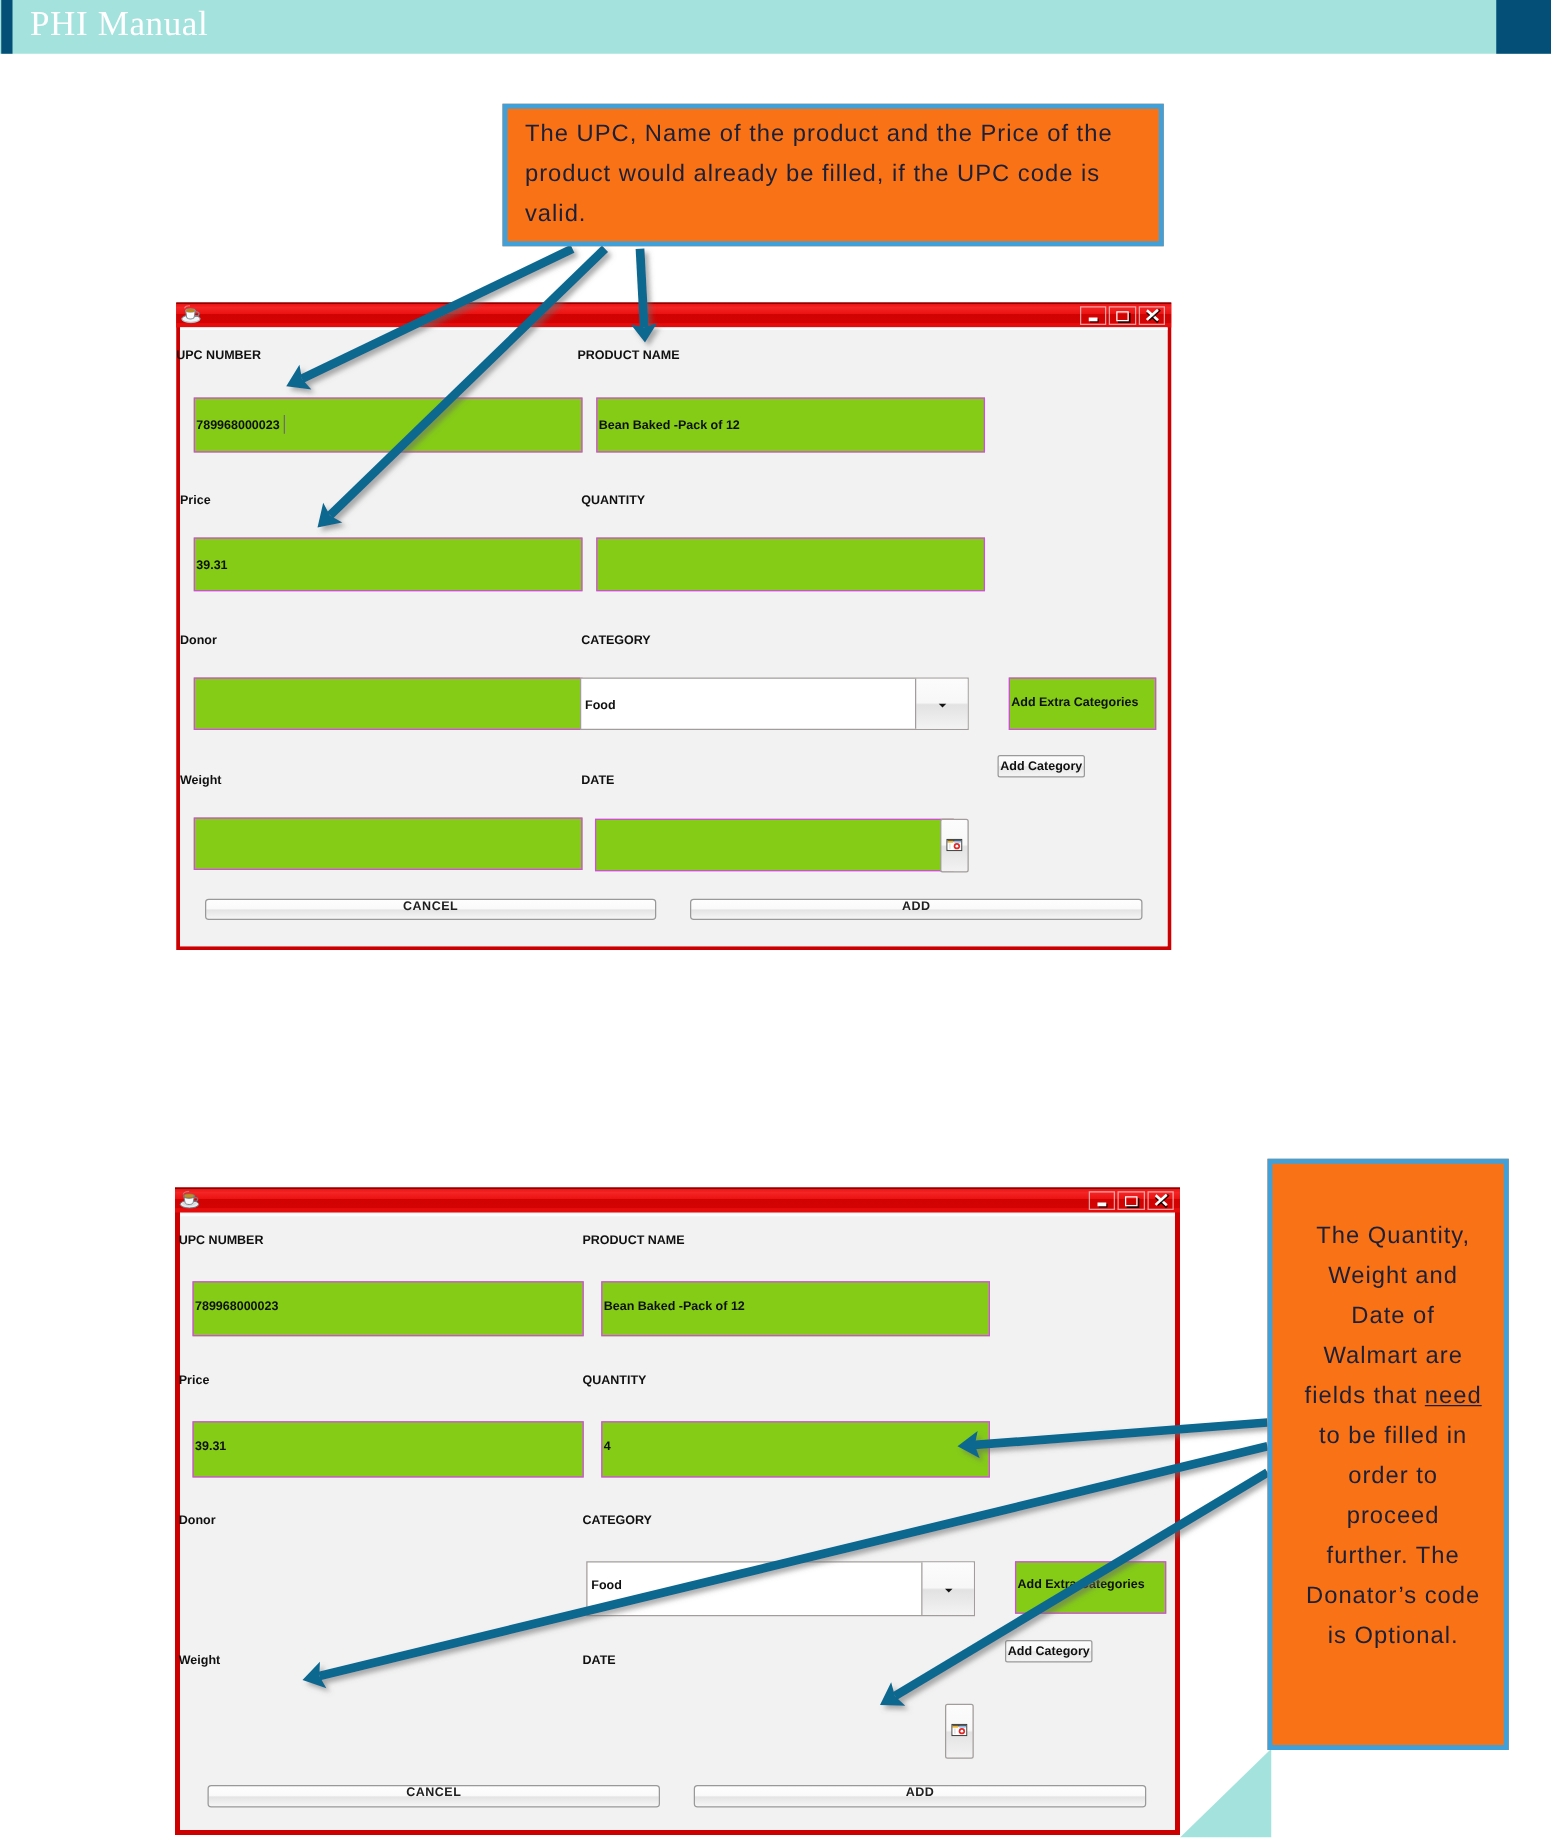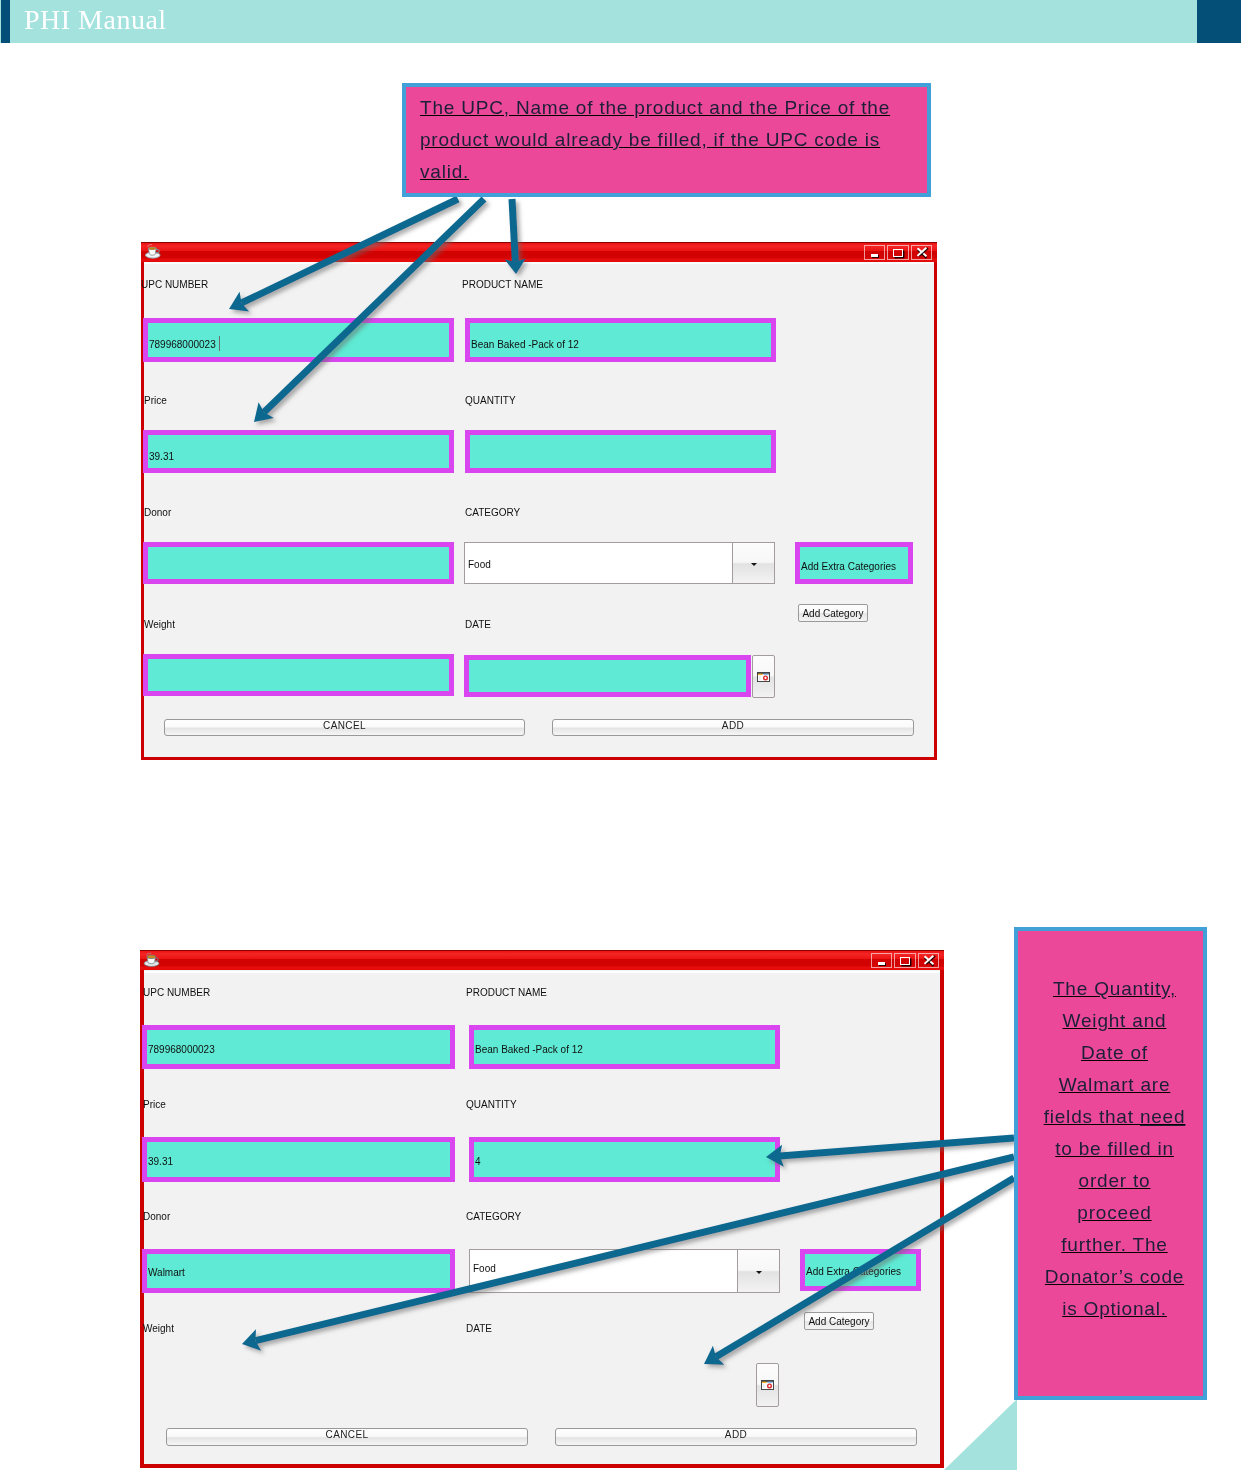--- a/index.html
+++ b/index.html
@@ -8,38 +8,38 @@
   .page{position:absolute;left:0;top:0;width:1017px;height:1470px;}
 
   
   .hdr-band{position:absolute;left:0;top:0;width:1241px;height:43px;background:#A4E2DE;}
   .hdr-left{position:absolute;left:1px;top:0;width:9px;height:43px;background:#034F77;}
   .hdr-right{position:absolute;left:1197px;top:0;width:44px;height:43px;background:#034F77;}
   .hdr-title{position:absolute;left:24px;top:4px;font-family:"Liberation Serif",serif;
              font-size:28px;color:#ffffff;letter-spacing:0.5px;}
 
   
-  .callout{position:absolute;background:#ec4899;border:4px solid #41A0D8;box-sizing:border-box;z-index:5;text-decoration:underline;}
+  .callout{position:absolute;background:#f97316;border:4px solid #41A0D8;box-sizing:border-box;z-index:5;}
   .callout .ctext{font-size:19px;line-height:32px;letter-spacing:0.8px;color:#1C1F38;}
 
   
-  .dlg{position:absolute;box-sizing:border-box;border:3px solid #CC0000;background:#F2F2F2;z-index:1;}
+  .dlg{position:absolute;box-sizing:border-box;border:3px solid #CC0000;background:#F2F2F2;z-index:1;font-weight:bold;}
   .dlg2{border-width:4px;}
   .dlg2 .tbar{left:-4px;top:-4px;width:calc(100% + 8px);}
   .tbar{position:absolute;left:-3px;top:-3px;height:20px;width:calc(100% + 6px);
         background:linear-gradient(to bottom,#8B0101 0px,#8B0101 1px,#EC1111 1px,#F32525 4px,
                    #EC1212 9px,#D10202 9px,#D30303 16px,#E70D0D 17px,#E40B0B 20px);}
   .tbar-icon{position:absolute;left:3px;top:1px;width:18px;height:18px;}
   .wbtns{position:absolute;right:5px;top:3px;display:flex;gap:2px;}
   .wbtn{width:21.5px;height:14.5px;border:1px solid rgba(255,255,255,0.60);box-sizing:border-box;
         display:flex;align-items:center;justify-content:center;position:relative;}
   .panel{position:absolute;left:0;top:17px;right:0;bottom:0;background:#F2F2F2;
          box-sizing:border-box;border-top:2px solid #FBFEFE;}
   .lbl{position:absolute;font-size:10px;line-height:11px;color:#101010;white-space:nowrap;}
-  .tfield{position:absolute;background:#5eead4;border:5px solid #d946ef;box-sizing:border-box;}
+  .tfield{position:absolute;background:#84cc16;border:1px solid #d946ef;box-sizing:border-box;margin-left:12px;}
   .tfield span{position:absolute;left:1px;font-size:10px;color:#101010;white-space:nowrap;}
   .combo{position:absolute;background:#ffffff;border:1px solid #A39C9C;box-sizing:border-box;text-align:center;}
   .combo .cval{position:absolute;left:3px;font-size:10px;color:#101010;}
   .combo .carrow{position:absolute;right:0;top:0;bottom:0;width:41px;border-left:1px solid #A39C9C;
       background:linear-gradient(to bottom,#FCFCFC 0%,#F7F7F7 48%,#E2E2E2 52%,#F3F3F3 100%);
       display:flex;align-items:center;justify-content:center;}
   .btn{position:absolute;box-sizing:border-box;border:1px solid #9A9A9A;border-radius:2px;
        background:linear-gradient(to bottom,#FDFDFD 0%,#F8F8F8 48%,#E6E6E6 52%,#F4F4F4 100%);
        display:flex;align-items:center;justify-content:center;font-size:10px;color:#101010;}
   .wide-btn{position:absolute;box-sizing:border-box;border:1px solid #999999;border-radius:3px;
@@ -206,23 +206,20 @@
       <div class="lbl" style="left:322px;top:126px;">QUANTITY</div>
       <div class="tfield" style="left:-2px;top:164px;width:313px;height:45px;">
         <span style="top:14px;">39.31</span>
       </div>
       <div class="tfield" style="left:325px;top:164px;width:311px;height:45px;">
         <span style="top:14px;">4</span>
       </div>
 
       <div class="lbl" style="left:-1px;top:238px;">Donor</div>
       <div class="lbl" style="left:322px;top:238px;">CATEGORY</div>
-      <div class="tfield" style="left:-2px;top:276px;width:313px;height:44px;">
-        <span style="top:13px;">Walmart</span>
-      </div>
       <div class="combo" style="left:325px;top:276px;width:311px;height:44px;">
         <span class="cval" style="top:13px;">Food</span>
         <span class="carrow">
             <i class="tri"></i>
           </span>
       </div>
       <div class="tfield" style="left:656px;top:276px;width:121px;height:42px;">
         <span style="top:12px;">Add Extra Categories</span>
       </div>
 

